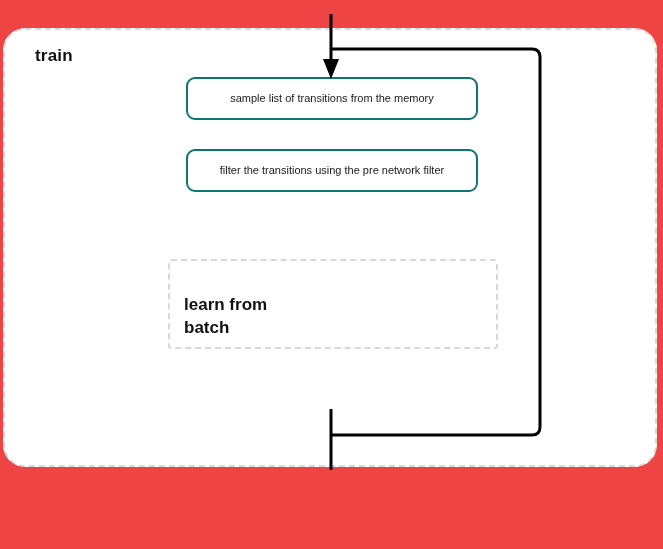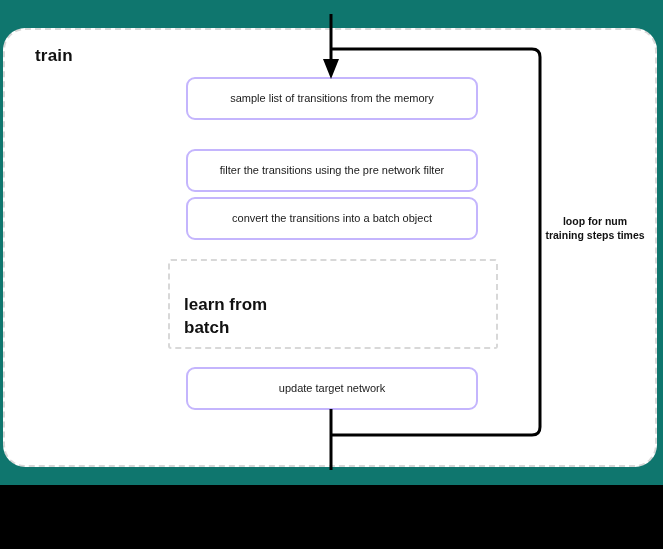--- a/index.html
+++ b/index.html
@@ -10,22 +10,22 @@
   body {
     width: 663px;
     height: 549px;
     overflow: hidden;
     font-family: "Liberation Sans", sans-serif;
   }
 
   #stage {
     position: relative;
     width: 663px;
-    height: 485px;
-    background: #0f766e;
+    height: 549px;
+    background: #ef4444;
   }
 
   
   .outer-container {
     position: absolute;
     left: 3px;
     top: 28px;
     width: 654px;
     height: 439px;
     box-sizing: border-box;
@@ -46,21 +46,21 @@
   }
 
   
   .step-box {
     position: absolute;
     left: 186px;
     width: 292px;
     height: 43px;
     box-sizing: border-box;
     background: #ffffff;
-    border: 2px solid #c4b5fd;
+    border: 2px solid #0f766e;
     border-radius: 9px;
     display: flex;
     align-items: center;
     justify-content: center;
   }
   .step-box .step-label {
     font-size: 11px;
     color: #1a1a1a;
     line-height: 1.2;
     text-align: center;
@@ -128,33 +128,26 @@
   <div class="container-title">train</div>
 
   <div class="step-box s1">
     <span class="step-label">sample list of transitions from the memory</span>
   </div>
 
   <div class="step-box s2">
     <span class="step-label">filter the transitions using the pre network filter</span>
   </div>
 
-  <div class="step-box s3">
-    <span class="step-label">convert the transitions into a batch object</span>
-  </div>
 
   <div class="subprocess">
     <div class="subprocess-title">learn from batch</div>
   </div>
 
-  <div class="step-box s4">
-    <span class="step-label">update target network</span>
-  </div>
 
-  <div class="loop-caption">loop for num training steps times</div>
 
   <svg class="flow-svg" viewBox="0 0 663 549" xmlns="http://www.w3.org/2000/svg">
 
     <path d="M331,14 L331,66" fill="none" stroke="#000000" stroke-width="3"></path>
     <polygon points="331,79 323,59 339,59" fill="#000000"></polygon>
 
     <path d="M331,49 L532,49 Q540,49 540,57 L540,427 Q540,435 532,435 L331,435" fill="none" stroke="#000000" stroke-width="3" stroke-linecap="butt" stroke-linejoin="round"></path>
 
     <path d="M331,409 L331,470" fill="none" stroke="#000000" stroke-width="3"></path>
   </svg>

